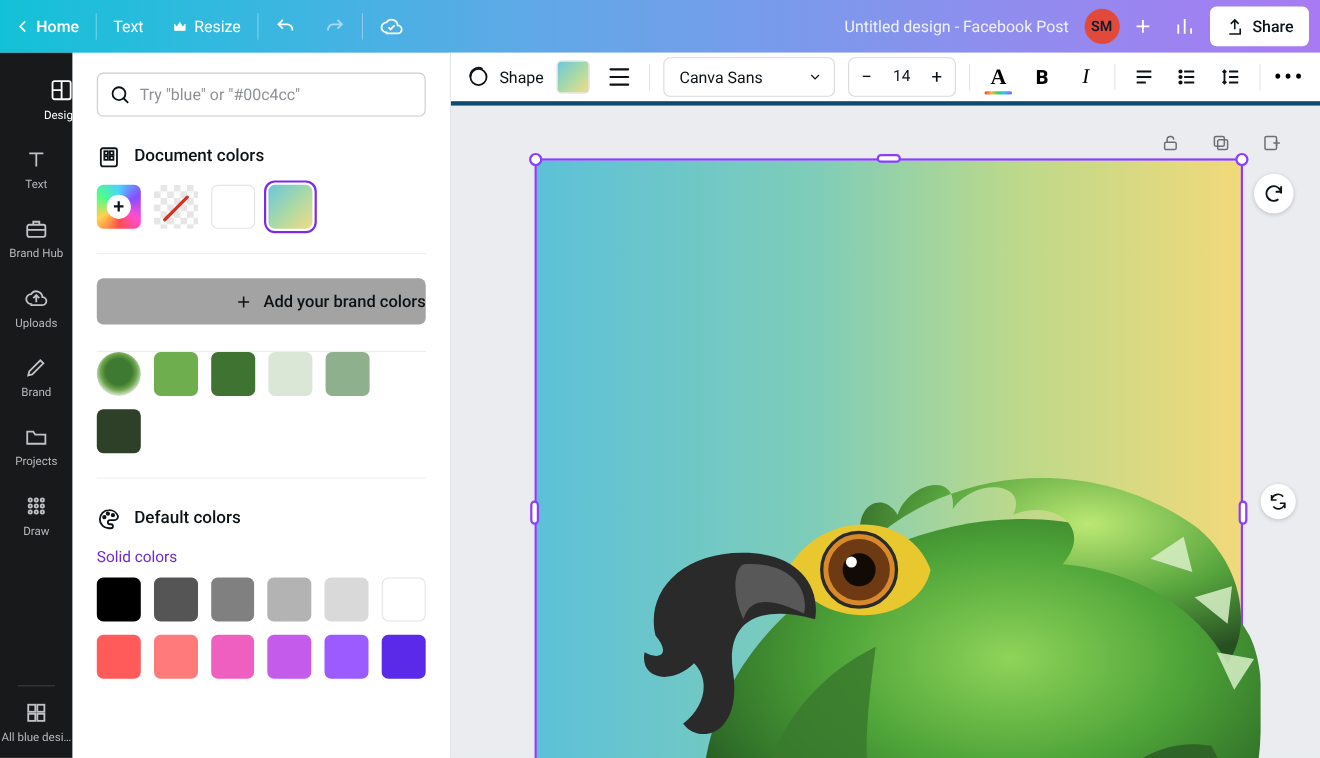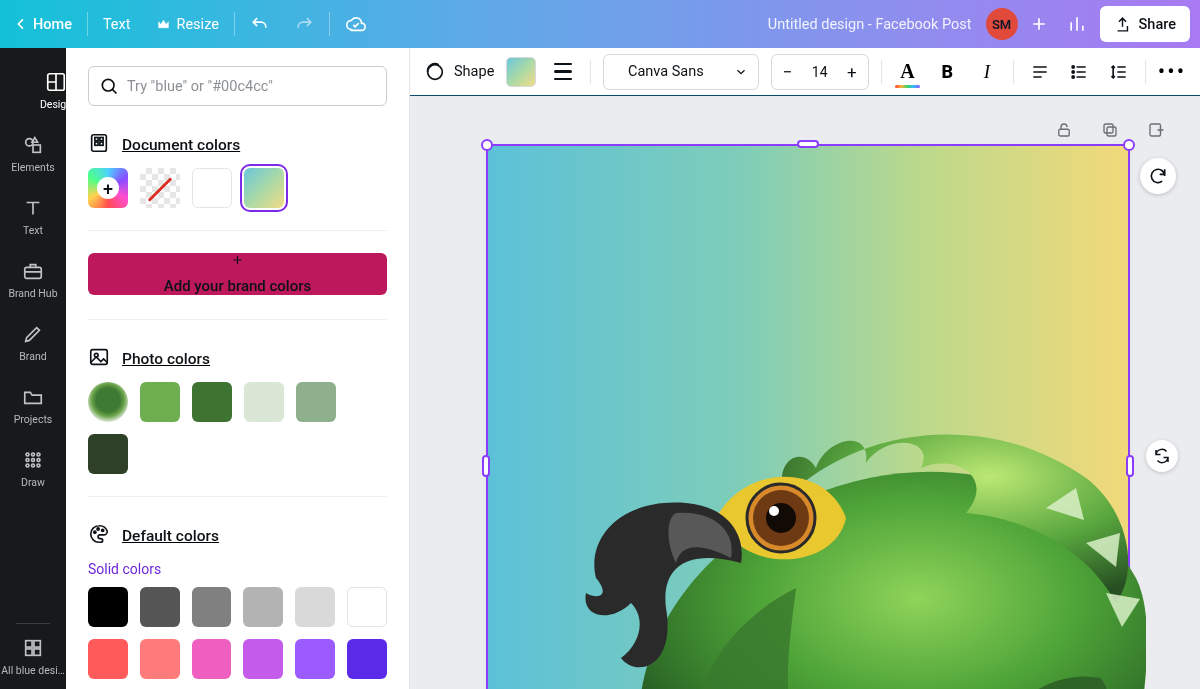--- a/index.html
+++ b/index.html
@@ -23,47 +23,47 @@
   #rail .ritem svg{stroke:#c0c3c6;}
   #rail .ritem.active svg{stroke:#fff;}
   #rail .rspacer{flex:1;}
   #rail .rdiv{width:34px;height:1px;background:#3a3c3f;margin:6px 0 2px;}
   
   #panel{position:absolute;left:66px;top:48px;bottom:0;width:344px;background:#fff;border-right:1px solid #e4e5e9;overflow-y:auto;}
   #panel .inner{padding:18px 22px 20px;}
   .search{display:flex;align-items:center;border:1px solid #c9ccd1;border-radius:6px;height:40px;padding:0 10px;gap:8px;}
   .search input{border:0;outline:0;flex:1;font-size:14.5px;color:#0d1216;background:transparent;}
   .search input::placeholder{color:#8d9196;}
-  .secthead{display:flex;align-items:flex-end;gap:12px;margin:26px 0 14px;text-decoration:underline;}
+  .secthead{display:flex;align-items:flex-start;gap:12px;margin:26px 0 14px;}
   .secthead svg{stroke:#0d1216;}
   .secthead span{font-size:15.5px;font-weight:500;color:#0d1216;}
   .hr{height:1px;background:#eceef1;margin:22px 0 0;}
   .swrow{display:flex;gap:12px;flex-wrap:wrap;}
   .sw{width:40px;height:40px;border-radius:6px;cursor:pointer;position:relative;}
   .sw.sel{outline:2px solid #7d2ae8;outline-offset:2px;}
   .sw.grad{background:linear-gradient(135deg,#69c6da 0%,#a7d9a8 50%,#f3dc85 100%);}
   .sw.addcolor{background:conic-gradient(from 180deg,#ff4d4d,#ffd24d,#4dff88,#4dd2ff,#884dff,#ff4dd2,#ff4d4d);display:flex;align-items:center;justify-content:center;}
   .sw.addcolor .plus{width:22px;height:22px;border-radius:50%;background:#fff;display:flex;align-items:center;justify-content:center;color:#0d1216;font-size:18px;font-weight:500;}
   .sw.trans{background:repeating-conic-gradient(#e6e6e6 0 25%,#fff 0 50%) 0 0/12px 12px;}
   .sw.trans::after{content:"";position:absolute;left:4px;right:4px;top:50%;height:3px;background:#d93025;transform:rotate(-45deg);border-radius:2px;}
   .sw.white{background:#fff;border:1px solid #e2e4e8;}
-  .brandbtn{margin-top:22px;height:42px;border-radius:6px;background:#be185d;display:flex;align-items:center;justify-content:flex-end;gap:10px;color:#0d1216;font-size:15px;font-weight:500;cursor:pointer;flex-direction:column;}
+  .brandbtn{margin-top:22px;height:42px;border-radius:6px;background:#a3a3a3;display:flex;align-items:center;justify-content:flex-end;gap:10px;color:#0d1216;font-size:15px;font-weight:500;cursor:pointer;}
   .photo-thumb{width:40px;height:40px;border-radius:50%;background:radial-gradient(circle at 50% 45%,#3e7a32 0 40%,#6aa34a 55%,#e6efe2 75%);}
   .sublabel{font-size:14px;color:#6d28d9;margin:16px 0 10px;}
   .grid6{display:grid;grid-template-columns:repeat(6,1fr);gap:12px;}
   .grid6 .sw{width:auto;height:40px;}
   
   #stage{position:absolute;left:410px;top:48px;right:0;bottom:0;background:#ebecf0;}
   
-  #ctxbar{position:absolute;left:0;right:0;top:0;height:48px;background:#fff;border-bottom:1px solid #0c4a6e;display:flex;align-items:center;padding:0 14px;gap:12px;}
+  #ctxbar{position:absolute;left:0;right:0;top:0;height:48px;background:#fff;border-bottom:4px solid #0c4a6e;display:flex;align-items:center;padding:0 14px;gap:12px;}
   .cbtn{display:flex;align-items:center;gap:8px;color:#0d1216;font-size:14.5px;cursor:pointer;}
   .csw{width:30px;height:30px;border-radius:5px;border:1px solid #d7d9dd;background:linear-gradient(135deg,#6cc7da,#a8d9a8,#f2dc86);}
   .hamb{width:30px;height:30px;border-radius:5px;display:flex;flex-direction:column;justify-content:center;gap:5px;align-items:center;cursor:pointer;}
   .hamb i{width:18px;height:2.2px;background:#0d1216;border-radius:2px;}
-  .dropdown{height:36px;border:1px solid #d7d9dd;border-radius:6px;display:flex;align-items:center;padding:0 10px 0 14px;gap:30px;cursor:pointer;min-width:156px;justify-content:flex-end;}
+  .dropdown{height:36px;border:1px solid #d7d9dd;border-radius:6px;display:flex;align-items:center;padding:0 10px 0 14px;gap:30px;cursor:pointer;min-width:156px;justify-content:space-between;}
   .dropdown span{font-size:14.5px;color:#0d1216;}
   .spin{height:36px;border:1px solid #d7d9dd;border-radius:6px;display:flex;align-items:center;}
   .spin .pm{width:32px;text-align:center;font-size:17px;cursor:pointer;color:#0d1216;}
   .spin .val{width:32px;text-align:center;font-size:14px;color:#0d1216;}
   .pipe{width:1px;height:24px;background:#e2e4e8;}
   .ficon{width:28px;height:28px;display:flex;align-items:center;justify-content:center;cursor:pointer;}
   .txtA{font-family:Georgia,serif;font-size:20px;font-weight:600;position:relative;}
   .txtA::after{content:"";position:absolute;left:1px;right:1px;bottom:-2px;height:3px;border-radius:2px;
     background:linear-gradient(90deg,#ff3b3b,#ffb43b,#36d36b,#3bb8ff,#8e5bff);}
   .bold{font-weight:800;font-size:18px;}
@@ -151,38 +151,36 @@
 <div id="rail">
   <div class="ritem active">
     <svg width="22" height="22" viewBox="0 0 24 24" fill="none" stroke-width="1.8">
         <rect x="3" y="3" width="18" height="18" rx="2"></rect>
         <path d="M12 3v18M3 12h9"></path>
       </svg>
     <span>Design</span>
   </div>
   <div class="ritem">
     <svg width="22" height="22" viewBox="0 0 24 24" fill="none" stroke-width="1.8">
-        <circle cx="8" cy="9" r="4"></circle>
-        <rect x="12" y="12" width="8" height="8"></rect>
-        <path d="M14 4l3 5h-6z"></path>
-      </svg>
-    <span>Elements</span>
-  </div>
-  <div class="ritem">
-    <svg width="22" height="22" viewBox="0 0 24 24" fill="none" stroke-width="1.8">
         <path d="M5 6h14M12 6v13"></path>
       </svg>
     <span>Text</span>
   </div>
   <div class="ritem">
     <svg width="22" height="22" viewBox="0 0 24 24" fill="none" stroke-width="1.8">
         <rect x="3" y="8" width="18" height="12" rx="2"></rect>
         <path d="M9 8V5h6v3M3 13h18"></path>
       </svg>
     <span>Brand Hub</span>
+  </div>
+  <div class="ritem">
+    <svg width="22" height="22" viewBox="0 0 24 24" fill="none" stroke-width="1.8">
+        <path d="M7 18a5 5 0 010-10 6 6 0 0111 3 4 4 0 010 8H7zM12 9v7M9 12l3-3 3 3"></path>
+      </svg>
+    <span>Uploads</span>
   </div>
   <div class="ritem">
     <svg width="22" height="22" viewBox="0 0 24 24" fill="none" stroke-width="1.8">
         <path d="M4 20l4-1 11-11-3-3L5 16l-1 4z"></path>
       </svg>
     <span>Brand</span>
   </div>
   <div class="ritem">
     <svg width="22" height="22" viewBox="0 0 24 24" fill="none" stroke-width="1.8">
         <path d="M3 7h6l2 3h10v9H3z"></path>
@@ -247,28 +245,20 @@
     <div class="hr"></div>
 
     <div class="brandbtn">
       <svg width="17" height="17" viewBox="0 0 24 24" stroke="#0d1216" stroke-width="2" fill="none">
           <path d="M12 5v14M5 12h14"></path>
         </svg>
       <span>Add your brand colors</span>
     </div>
     <div class="hr" style="margin-top:24px"></div>
 
-    <div class="secthead">
-      <svg width="22" height="22" viewBox="0 0 24 24" fill="none" stroke-width="1.8">
-          <rect x="3" y="4" width="18" height="16" rx="2"></rect>
-          <circle cx="9" cy="10" r="2"></circle>
-          <path d="M3 18l6-6 5 5 3-3 4 4"></path>
-        </svg>
-      <span>Photo colors</span>
-    </div>
     <div class="swrow">
       <div class="photo-thumb"></div>
       <div id="photo-swatches" style="display:contents"><div class="sw" style="background: rgb(111, 174, 78);"></div><div class="sw" style="background: rgb(63, 115, 50);"></div><div class="sw" style="background: rgb(219, 231, 214);"></div><div class="sw" style="background: rgb(143, 176, 140);"></div><div class="sw" style="background: rgb(47, 64, 41);"></div></div>
     </div>
     <div class="hr"></div>
 
     <div class="secthead">
       <svg width="22" height="22" viewBox="0 0 24 24" fill="none" stroke-width="1.8">
           <path d="M12 3a9 9 0 100 18h2a2 2 0 002-2 2 2 0 00-2-2h-1a2 2 0 010-4h4a4 4 0 004-4 9 9 0 00-9-6z"></path>
           <circle cx="7.5" cy="10" r="1.2" fill="#0d1216"></circle>

